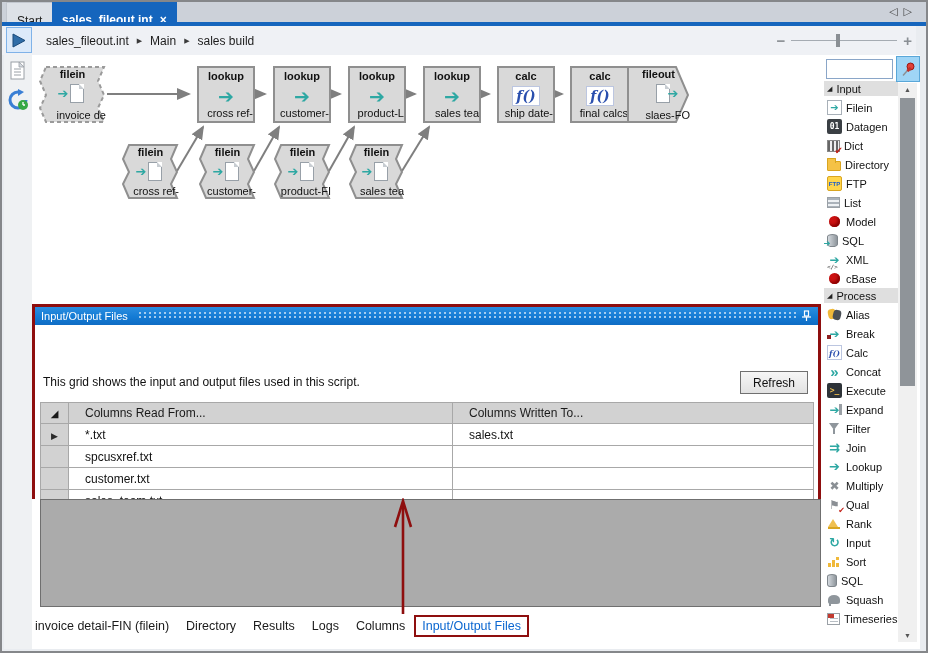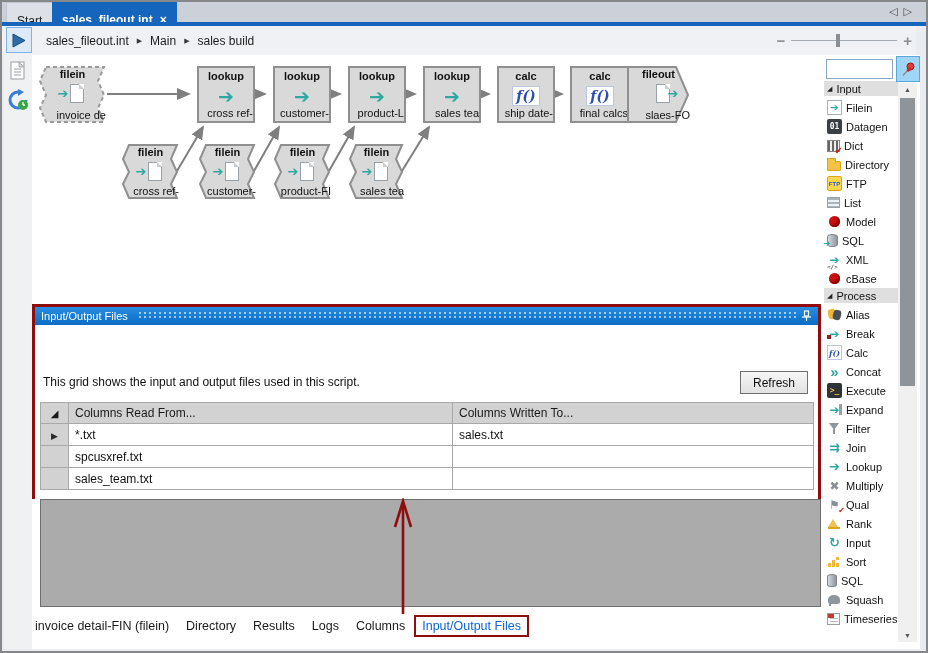--- a/index.html
+++ b/index.html
@@ -106,21 +106,21 @@
   .ps-thumb{position:absolute;left:2px;top:15px;width:15px;height:288px;background:#8f9499;}
   
   .iopanel{position:absolute;left:30px;top:302px;width:789px;height:195px;border:3px solid var(--annotation_red);background:#fff;}
   .io-title{position:relative;height:18px;background:linear-gradient(180deg,#2b8ee0,var(--panel_title_blue) 55%,#0f6cc4);color:#fff;font-size:11px;display:flex;align-items:center;padding:0 6px;}
   .io-title .dots{position:absolute;left:104px;right:22px;top:5px;bottom:5px;background-image:radial-gradient(circle at 1px 1px,rgba(255,255,255,.6) 1px,transparent 1.4px);background-size:5px 4px;}
   .io-title .wpin{position:absolute;right:6px;top:3px;}
   .io-body{position:relative;height:171px;background:#fff;margin-top:40px;}
   .io-desc{position:absolute;left:8px;top:10px;font-size:12px;color:#111;}
   .refreshbtn{position:absolute;right:10px;top:6px;width:68px;height:23px;border:1px solid #707070;background:linear-gradient(180deg,#f6f6f6,#e2e2e2);font-size:12px;color:#111;}
   .iogrid{position:absolute;left:5px;top:37px;width:774px;border-collapse:collapse;border:1px solid #5f5f5f;table-layout:fixed;background:#fff;font-size:12px;}
-  .iogrid th,.iogrid td{border:1px solid #a8a8a8;padding:2px 6px;text-align:left;font-weight:normal;overflow:hidden;white-space:nowrap;}
+  .iogrid th,.iogrid td{border:1px solid #a8a8a8;padding:2px 16px;text-align:left;font-weight:normal;overflow:hidden;white-space:nowrap;}
   .iogrid th{background:#d2d2d2;height:21px;color:#1a1a1a;}
   .iogrid td{height:22px;color:#111;}
   .iogrid .rowhead{background:#d2d2d2;text-align:center;padding:0;}
   .corner-tri{color:#1a1a1a;font-size:10px;}
   .row-ind{color:#2a2a2a;font-size:9px;}
   
   .greyarea{position:absolute;left:38px;top:497px;width:781px;height:108px;background:#ababab;border:1px solid #6f6f6f;}
   .bottomtabs{position:absolute;left:33px;top:610px;height:28px;display:flex;align-items:center;gap:17px;font-size:12.5px;color:#1a1a1a;}
   .btab{cursor:default;white-space:nowrap;}
   .btab.active{color:#0a66d0;border:2px solid var(--annotation_red);padding:2px 6px;margin:0 -8px;}
@@ -510,20 +510,25 @@
               <td>*.txt</td>
               <td>sales.txt</td>
             </tr>
             <tr>
               <td class="rowhead"></td>
               <td>spcusxref.txt</td>
               <td></td>
             </tr>
             <tr>
               <td class="rowhead"></td>
+              <td>customer.txt</td>
+              <td></td>
+            </tr>
+            <tr>
+              <td class="rowhead"></td>
               <td>sales_team.txt</td>
               <td></td>
             </tr>
           </tbody>
         </table>
     </div>
   </div>
 
   <div class="greyarea"></div>
   <div class="bottomtabs" id="bottomtabs">

